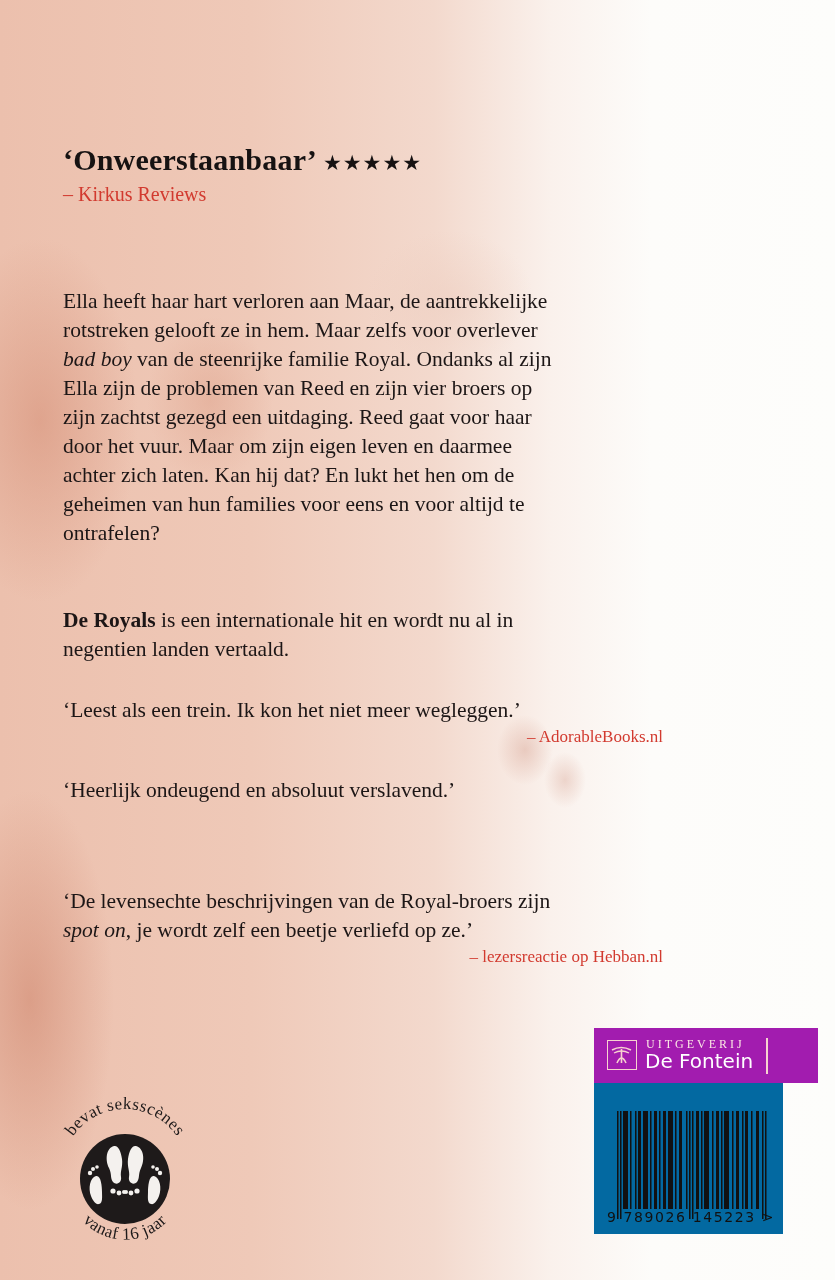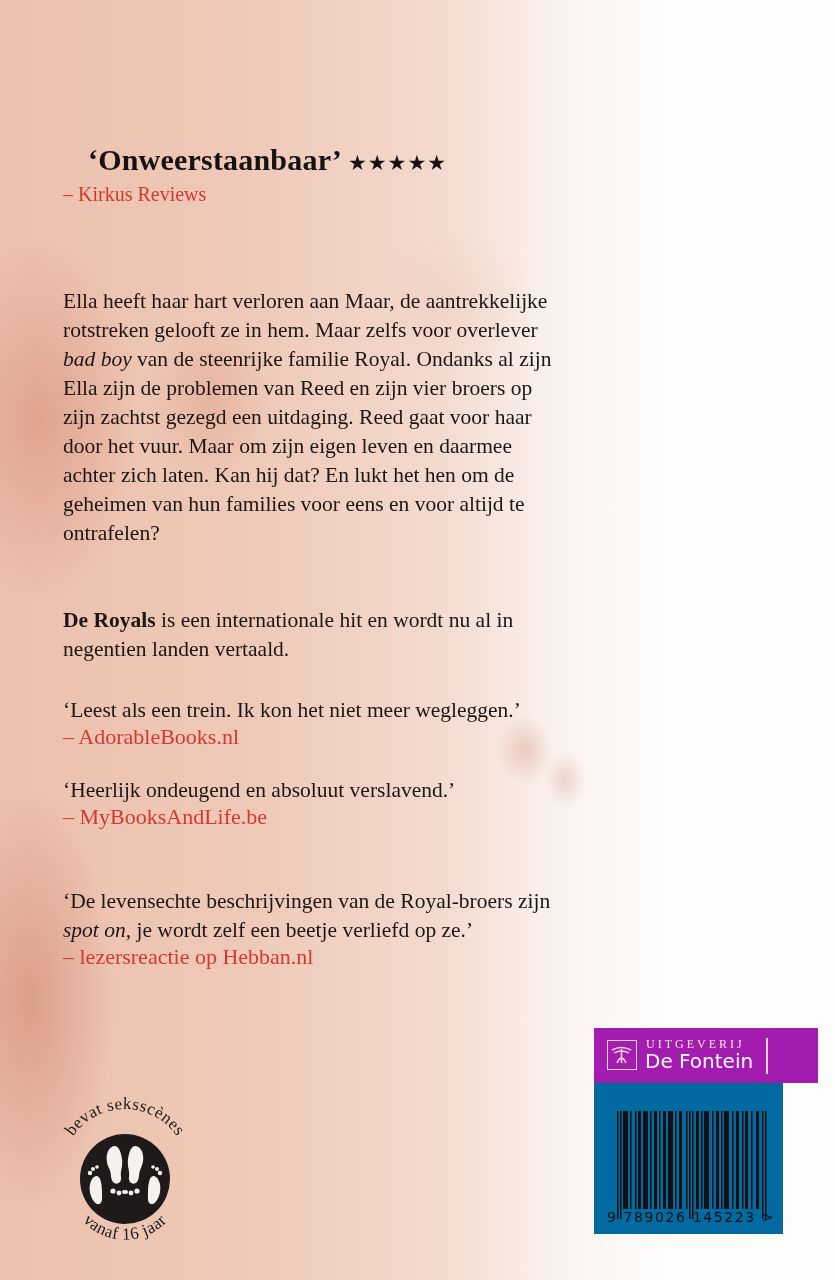--- a/index.html
+++ b/index.html
@@ -17,33 +17,32 @@
       radial-gradient(ellipse 90px 120px at 210px 400px, rgba(215,145,120,0.35), rgba(215,145,120,0) 70%),
       radial-gradient(ellipse 40px 50px at 525px 750px, rgba(205,140,120,0.35), rgba(205,140,120,0) 70%),
       radial-gradient(ellipse 30px 40px at 565px 780px, rgba(205,140,120,0.30), rgba(205,140,120,0) 70%),
       radial-gradient(ellipse 120px 100px at 450px 300px, rgba(235,200,185,0.4), rgba(235,200,185,0) 70%),
       linear-gradient(90deg, #ecc0ad 0%, #efc9b8 30%, #f3d9cd 52%, #faf1ec 66%, #fdfcfa 78%, #fdfdfb 100%);
   }
   .headline {
     position: absolute; top: 143px; left: 63px;
     font-size: 30px; font-weight: bold; letter-spacing: 0.2px; color: #161212;
     white-space: nowrap;
-    margin-left: 25px;
   }
   .headline .stars { font-size: 21px; font-weight: normal; margin-left: 6px; letter-spacing: 1px; }
   .source { color: #d23a2f; font-size: 20px; text-align: center; }
   .source.top { position: absolute; top: 183px; left: 63px; }
   .para {
     position: absolute; left: 63px; width: 580px;
     font-size: 21.5px; line-height: 29px; margin: 0;
   }
   .para.intro { top: 287px; }
   .para.hit { top: 606px; }
   .quote { position: absolute; left: 63px; width: 600px; font-size: 21.5px; line-height: 29px; }
-  .quote .src { font-size: 22px; line-height: 24px; color: #d23a2f; display: block; }
+  .quote .src { font-size: 17px; line-height: 24px; color: #d23a2f; display: block; text-align: right; }
   .q1 { top: 696px; }
   .q2 { top: 776px; }
   .q3 { top: 887px; }
   b { font-weight: bold; }
   i { font-style: italic; }
 
   .badge { position: absolute; left: 40px; top: 1080px; width: 170px; height: 180px; }
 
   .publisher {
     position: absolute; left: 594px; top: 1028px; width: 224px; height: 55px;
@@ -91,21 +90,20 @@
   <div>negentien landen vertaald.</div>
 </div>
 
 <div class="quote q1">
   <div>‘Leest als een trein. Ik kon het niet meer wegleggen.’</div>
   <span class="src">– AdorableBooks.nl</span>
 </div>
 
 <div class="quote q2">
   <div>‘Heerlijk ondeugend en absoluut verslavend.’</div>
-  <span class="src">– MyBooksAndLife.be</span>
 </div>
 
 <div class="quote q3">
   <div>‘De levensechte beschrijvingen van de Royal-broers zijn</div>
   <div><i>spot on</i><span>, je wordt zelf een beetje verliefd op ze.’</span></div>
   <span class="src">– lezersreactie op Hebban.nl</span>
 </div>
 
 <div class="badge">
   <svg width="170" height="180" viewBox="0 0 170 180">

